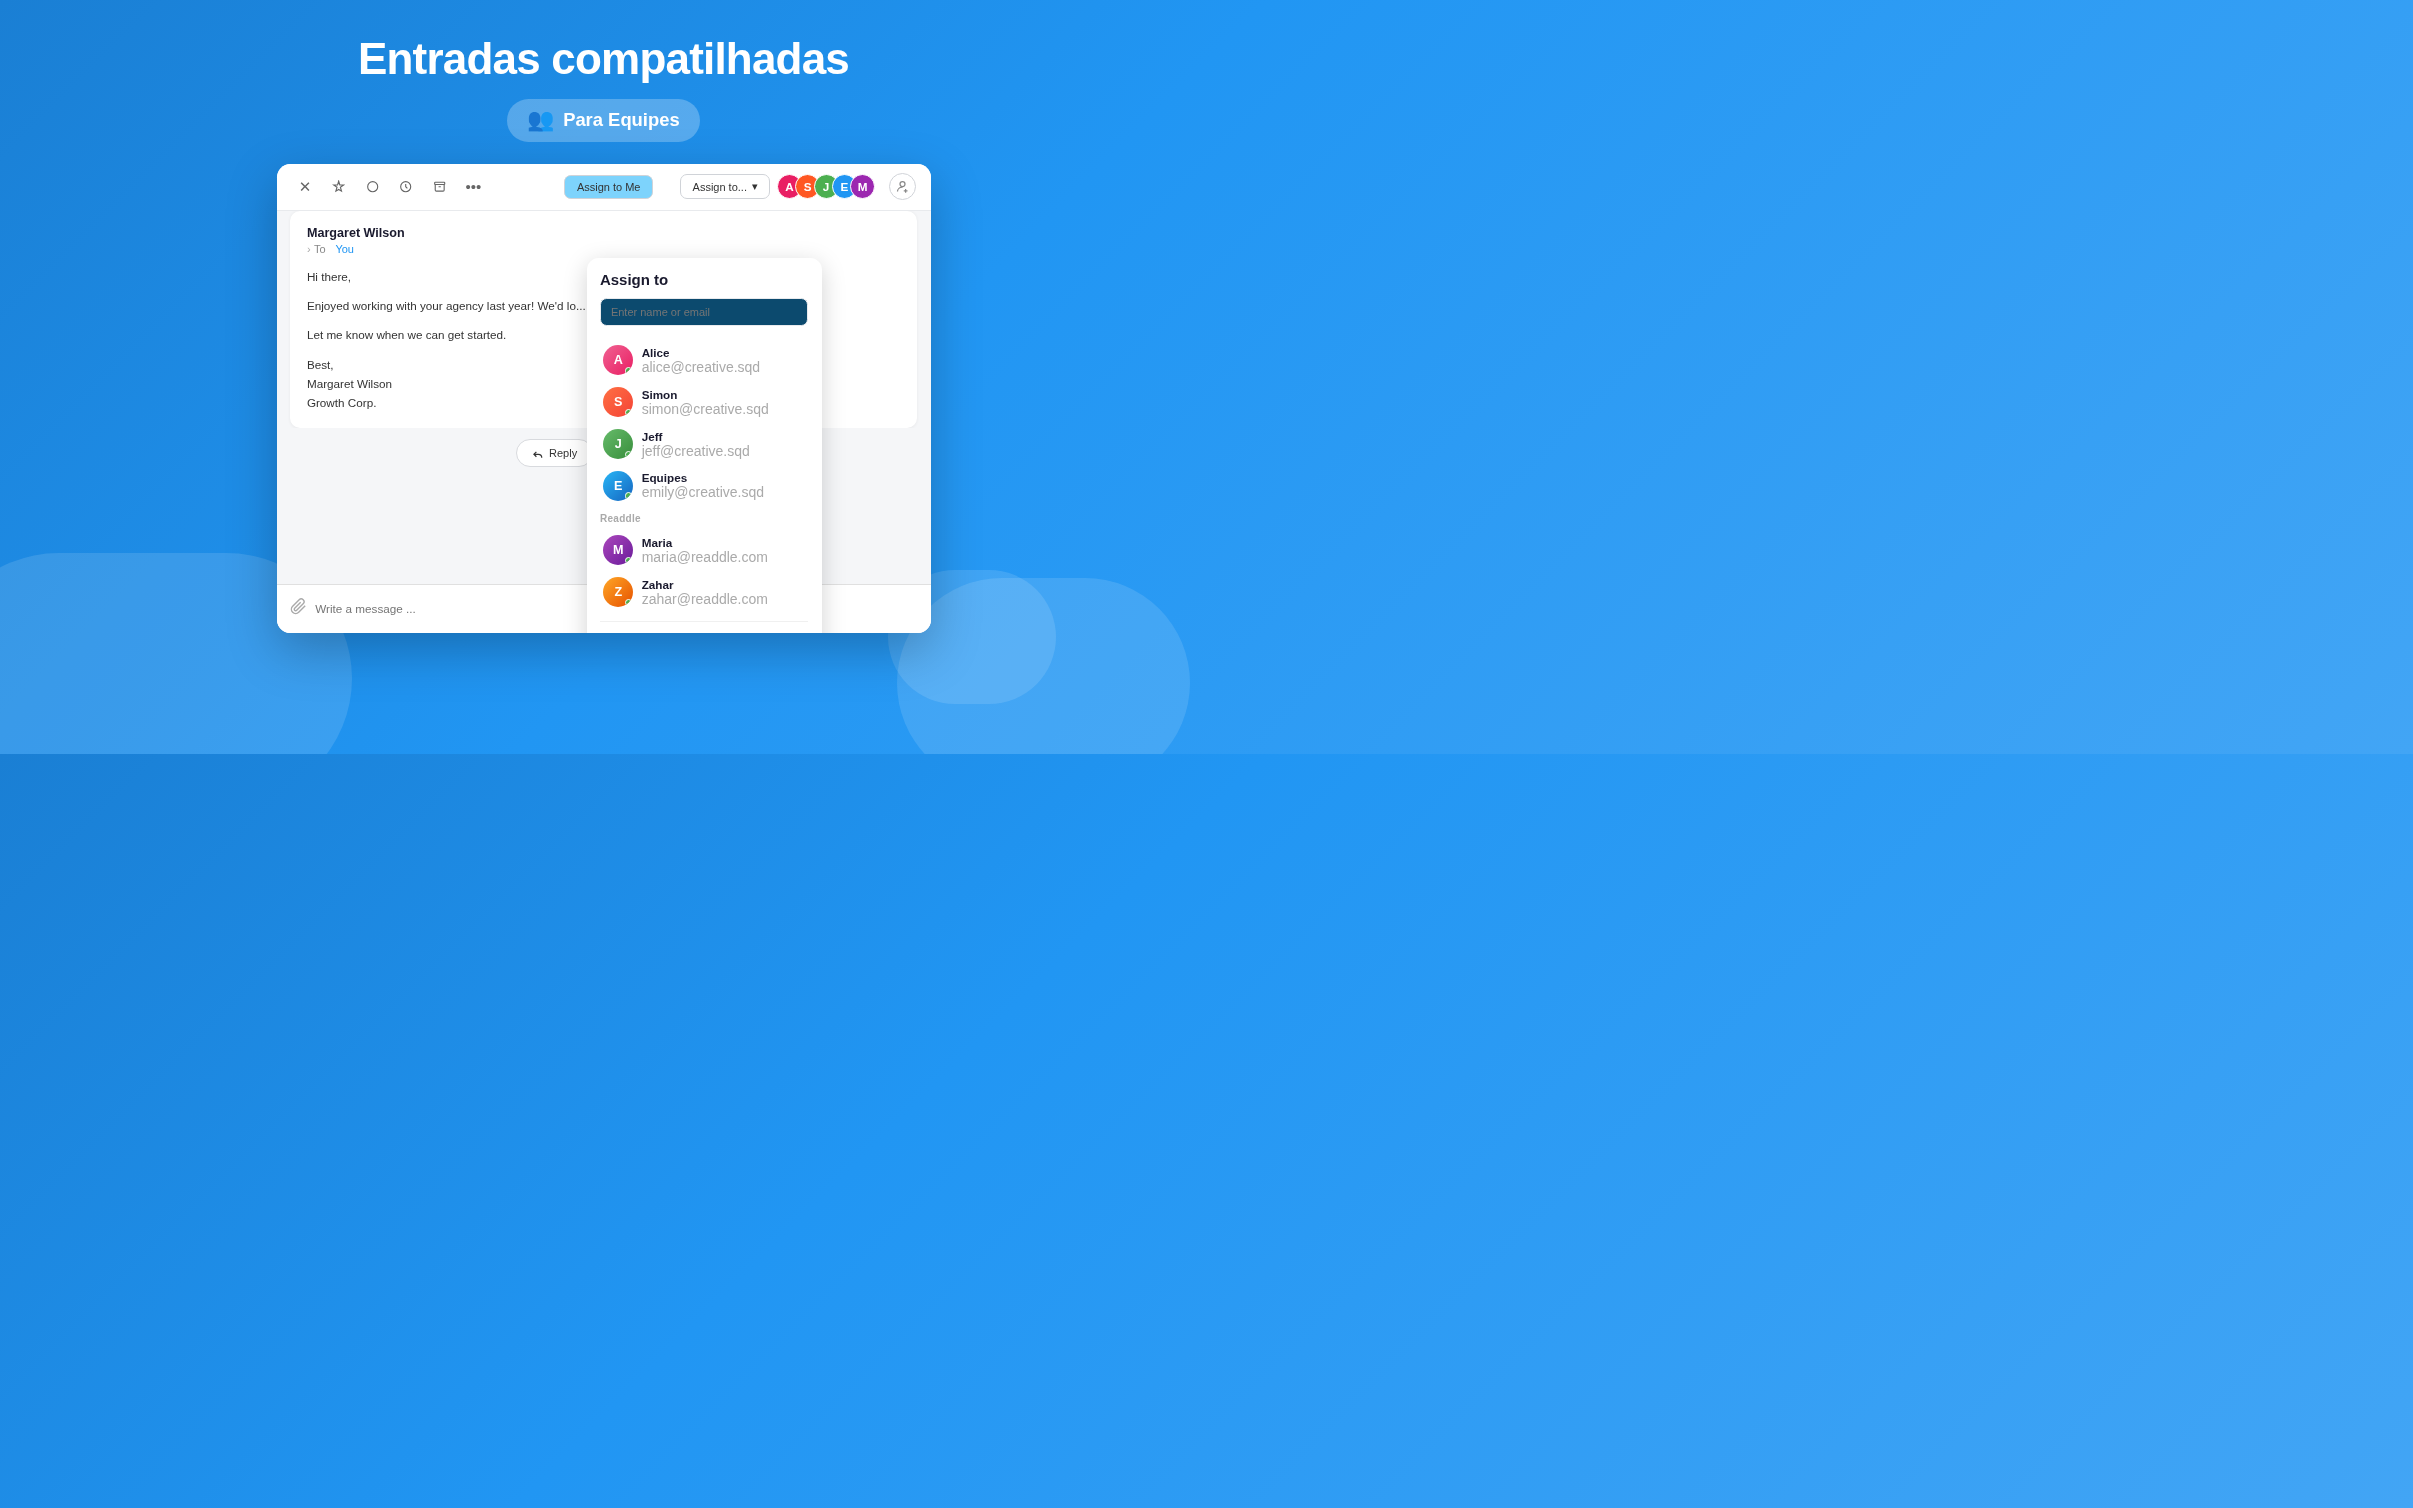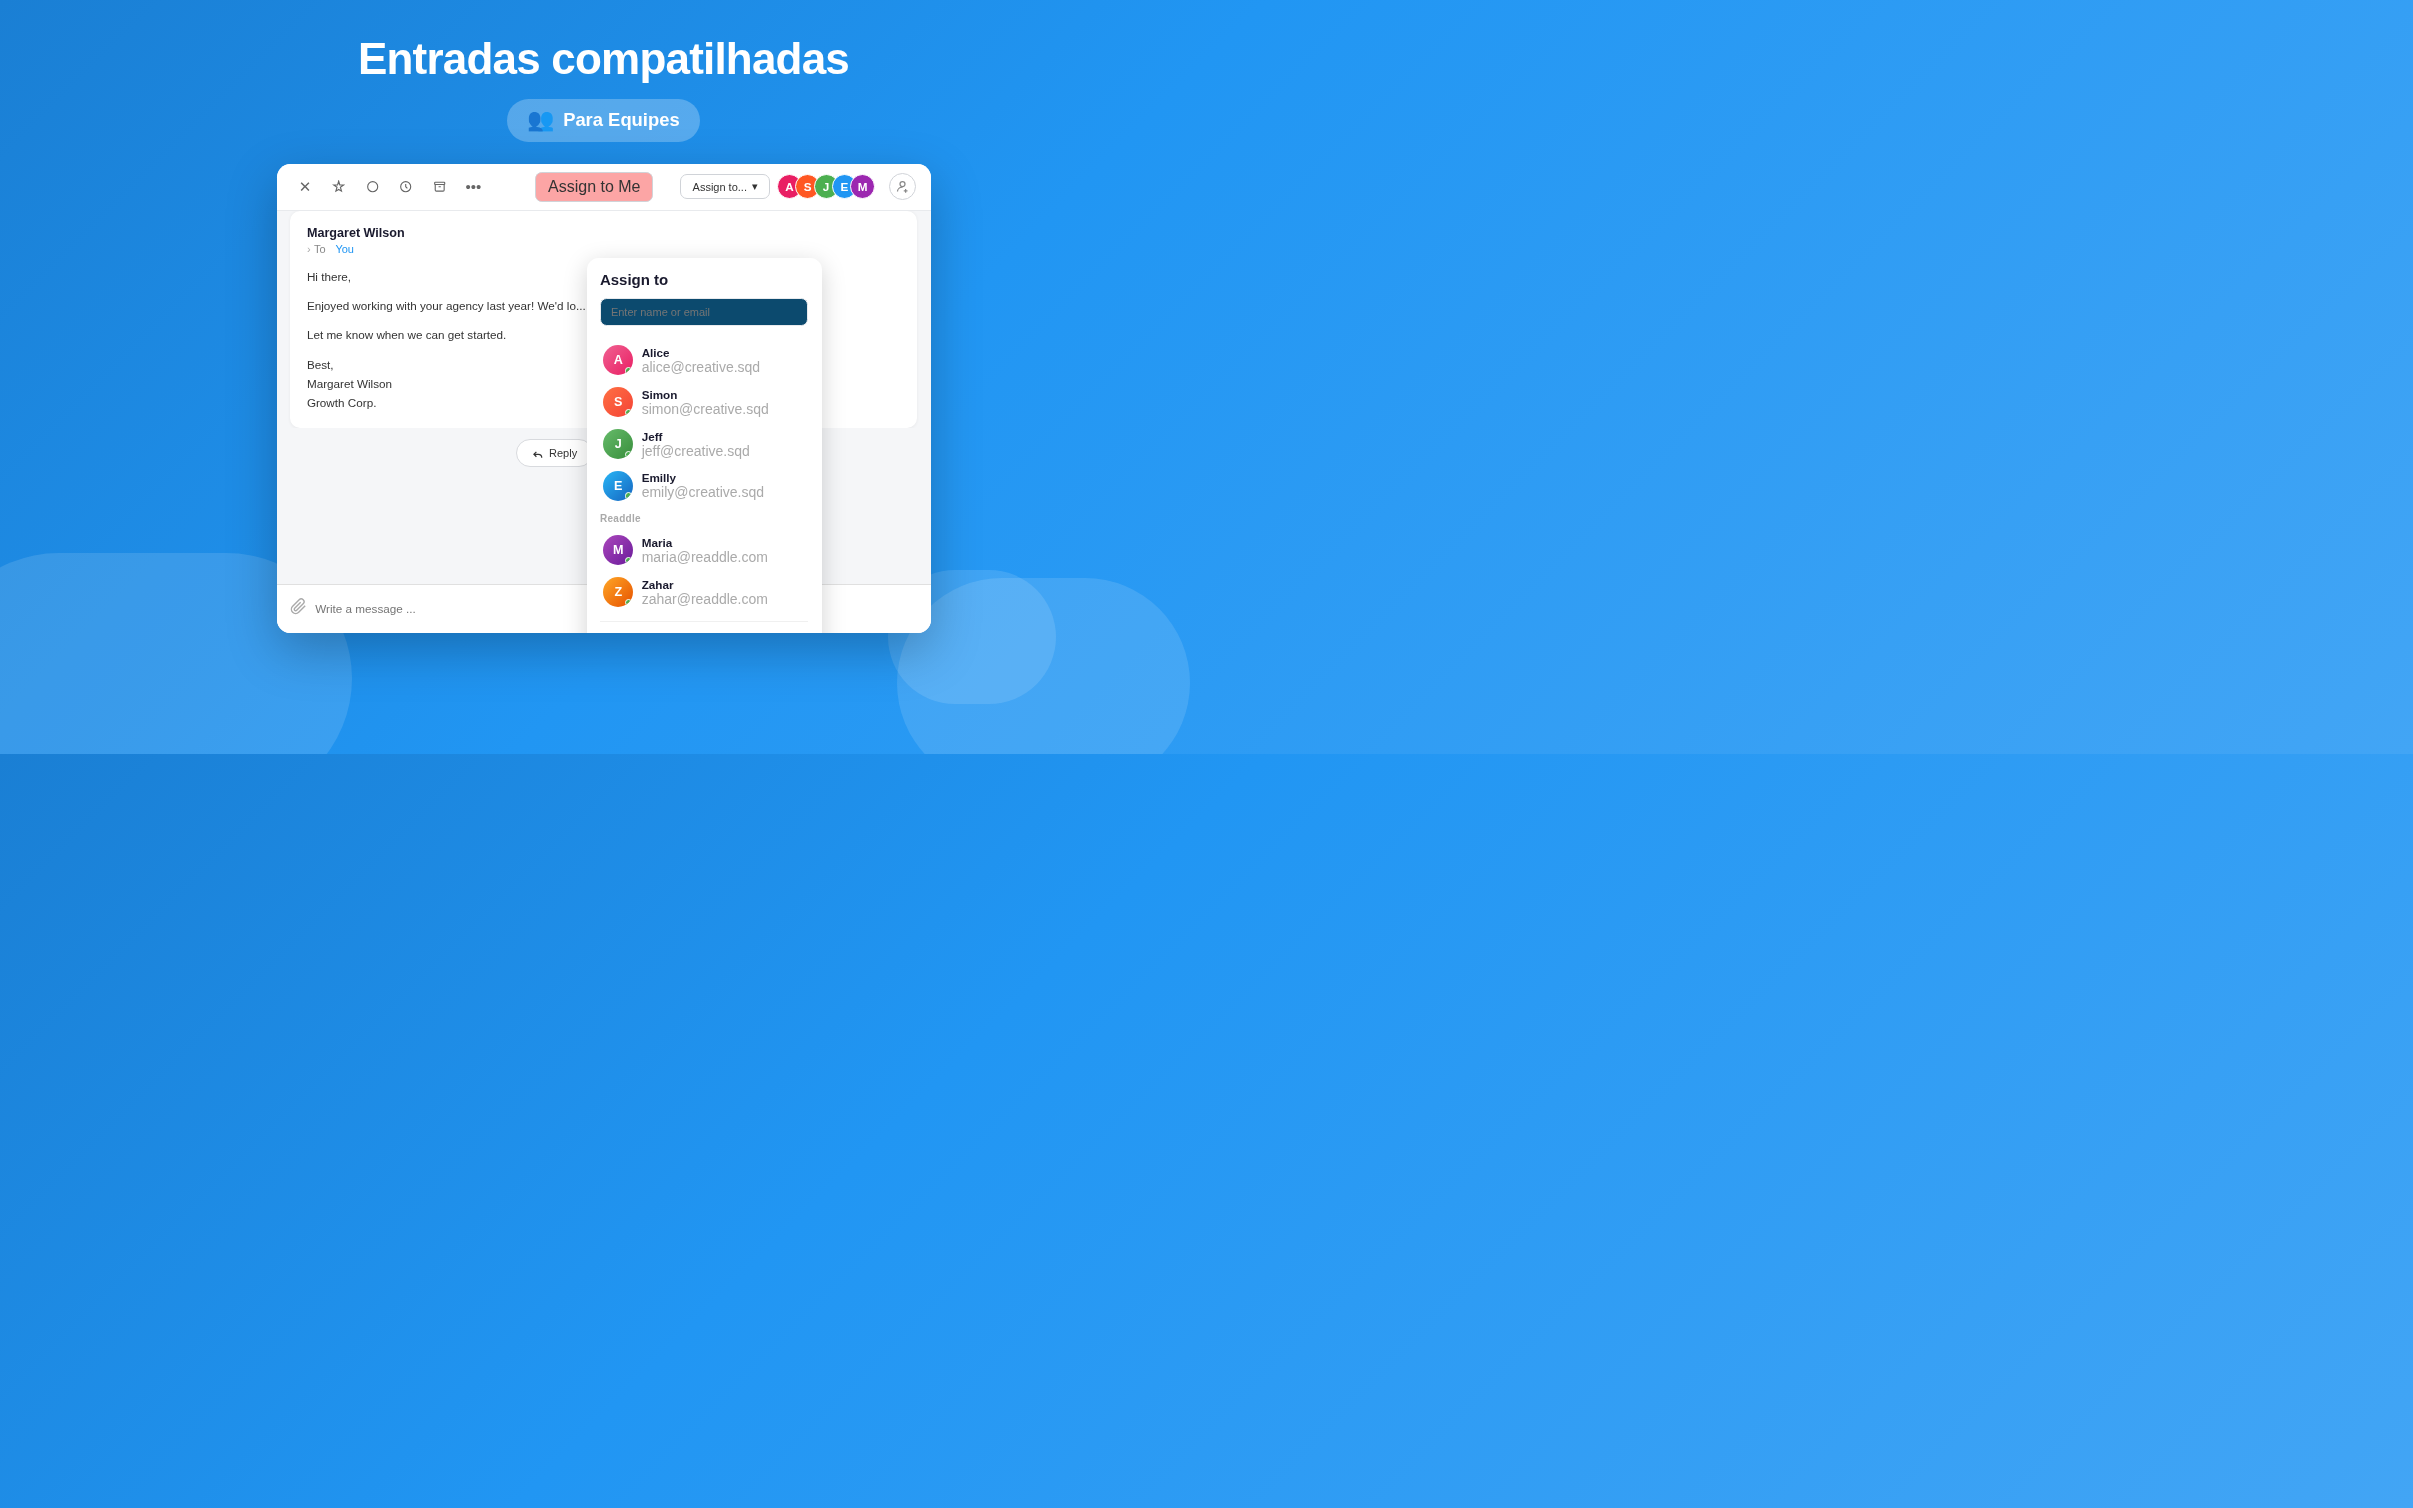--- a/index.html
+++ b/index.html
@@ -90,25 +90,25 @@
     .toolbar-icon {
       width: 27px; height: 27px;
       display: flex; align-items: center; justify-content: center;
       color: #666;
       font-size: 15px;
       cursor: pointer;
       border-radius: 5px;
     }
     .toolbar-spacer { flex: 1; }
     .btn-assign-me {
-      background: #fca5a5;
+      background: #7dd3fc;
       border: 1.3px solid #d0d3d8;
       border-radius: 6.7px;
       padding: 5px 11.7px;
-      font-size: 16px;
+      font-size: 11px;
       font-weight: 500;
       color: #333;
       cursor: pointer;
     }
     .btn-assign-to {
       background: white;
       border: 1.3px solid #d0d3d8;
       border-radius: 7px;
       padding: 5px 11.7px;
       font-size: 11px;
@@ -484,21 +484,21 @@
           <div class="name">Jeff</div>
           <div class="email">jeff@creative.sqd</div>
         </div>
       </div>
       <div class="assign-user">
         <div class="assign-user-avatar av-emilly">
           E
           <span class="online-dot"></span>
         </div>
         <div class="assign-user-info">
-          <div class="name">Emilly</div>
+          <div class="name">Equipes</div>
           <div class="email">emily@creative.sqd</div>
         </div>
       </div>
 
       
       <div class="assign-section-label">Readdle</div>
       <div class="assign-user">
         <div class="assign-user-avatar av-maria">
           M
           <span class="online-dot"></span>

